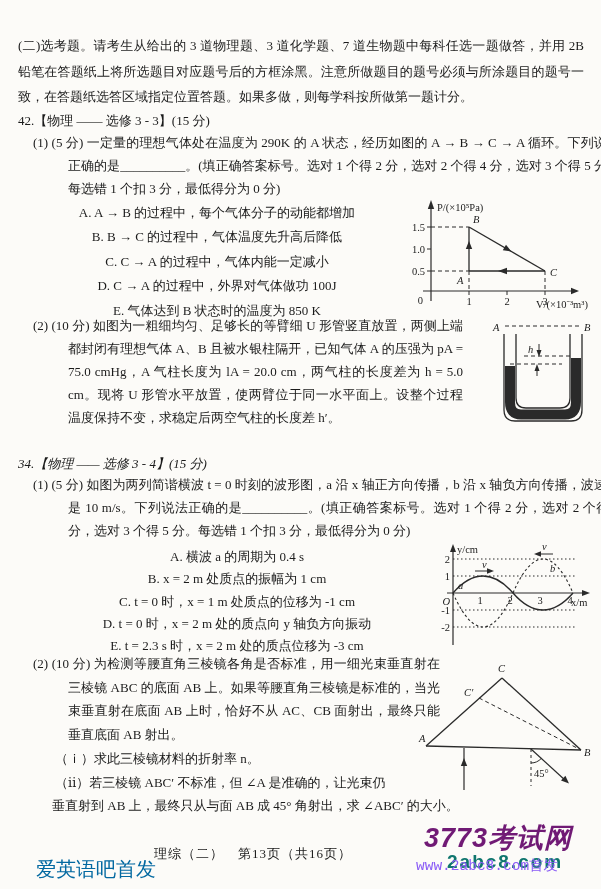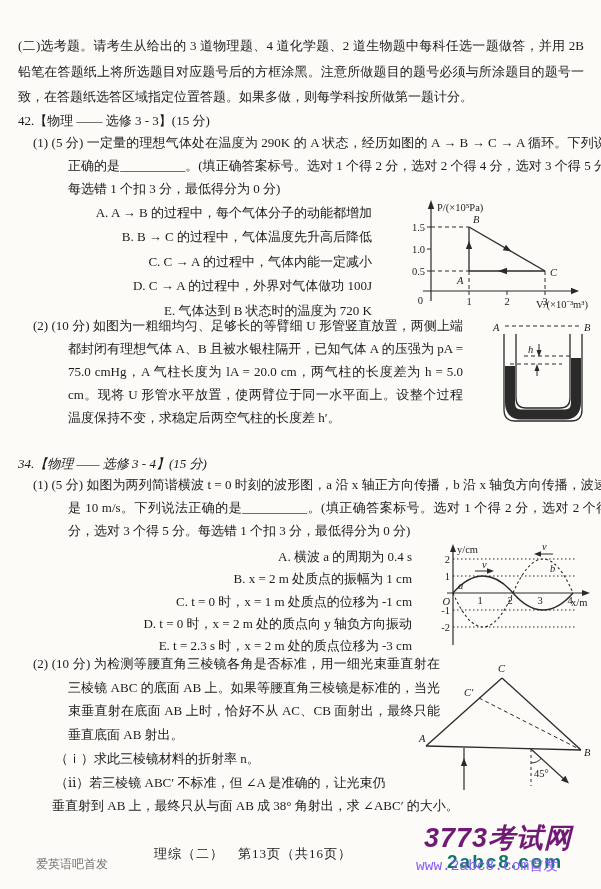--- a/index.html
+++ b/index.html
@@ -1,51 +1,51 @@
 <!DOCTYPE html>
 <html><head>
 <meta charset="utf-8">
 <style>
   html,body{margin:0;padding:0;background:#d8d8d8;}
   .page{position:relative;width:601px;height:889px;background:#fcfbf8;overflow:hidden;
         font-family:"Liberation Serif","DejaVu Serif",serif;color:#1b1b1b;}
   .t{position:absolute;font-size:13px;line-height:23px;text-align:justify;}
   .nw{white-space:nowrap;text-align:left;}
   .hang{padding-left:35px;text-indent:-35px;}
-  .opts{position:absolute;text-align:right;}
+  .opts{position:absolute;text-align:center;}
   .opt{white-space:nowrap;font-size:13px;}
   .fig{position:absolute;}
   .fig svg text{font-size:10.5px;fill:#1b1b1b;font-family:"Liberation Serif",serif;}
   .fig svg text.it{font-style:italic;}
   .fig svg line,.fig svg path,.fig svg polyline{stroke:#2a2a2a;fill:none;}
-  .footer-left{position:absolute;color:#737373;font-size:12px;}
+  .footer-left{position:absolute;color:#0369a1;font-size:20px;}
   .footer-center{position:absolute;font-size:13px;letter-spacing:1px;}
   .wm1{position:absolute;font-family:"Liberation Sans",sans-serif;font-weight:bold;font-style:italic;
        font-size:27px;color:#701a75;letter-spacing:1px;}
   .wm2{position:absolute;font-family:"Liberation Sans",sans-serif;font-weight:bold;
        font-size:19px;color:#0f766e;letter-spacing:2px;}
   .wmlink{position:absolute;font-family:"Liberation Mono",monospace;font-size:14.5px;color:#8b5cf6;}
 </style>
 </head>
 <body>
 
 <div class="page">
 
-  <div class="t" style="left:18px;top:33px;width:566px;line-height:25.5px;">(二)选考题。请考生从给出的 3 道物理题、4 道化学题、2 道生物题中每科任选一题做答，并用 2B 铅笔在答题纸上将所选题目对应题号后的方框涂黑。注意所做题目的题号必须与所涂题目的题号一致，在答题纸选答区域指定位置答题。如果多做，则每学科按所做第一题计分。</div>
+  <div class="t" style="left:18px;top:33px;width:566px;line-height:25.5px;">(二)选考题。请考生从给出的 3 道物理题、3 道化学题、7 道生物题中每科任选一题做答，并用 2B 铅笔在答题纸上将所选题目对应题号后的方框涂黑。注意所做题目的题号必须与所涂题目的题号一致，在答题纸选答区域指定位置答题。如果多做，则每学科按所做第一题计分。</div>
 
   <div class="t nw" style="left:18px;top:109px;">42.【物理 —— 选修 3 - 3】(15 分)</div>
 
   <div class="t hang" style="left:33px;top:131px;width:552px;">(1) (5 分) 一定量的理想气体处在温度为 290K 的 A 状态，经历如图的 A → B → C → A 循环。下列说法正确的是__________。(填正确答案标号。选对 1 个得 2 分，选对 2 个得 4 分，选对 3 个得 5 分。每选错 1 个扣 3 分，最低得分为 0 分)</div>
 
   <div class="opts" style="left:62px;top:201px;width:310px;line-height:24.4px;">
     <div class="opt">A. A → B 的过程中，每个气体分子的动能都增加</div>
     <div class="opt">B. B → C 的过程中，气体温度先升高后降低</div>
     <div class="opt">C. C → A 的过程中，气体内能一定减小</div>
     <div class="opt">D. C → A 的过程中，外界对气体做功 100J</div>
-    <div class="opt">E. 气体达到 B 状态时的温度为 720 K</div>
+    <div class="opt">E. 气体达到 B 状态时的温度为 850 K</div>
   </div>
 
   <div class="fig" style="left:373px;top:197px;">
     <svg width="228" height="114" viewBox="0 0 228 114">
 
       <line x1="58" y1="104" x2="58" y2="8" stroke-width="1.2"></line>
       <polygon points="58,3 54.8,12 61.2,12" fill="#2a2a2a" stroke="none"></polygon>
       <line x1="50" y1="94" x2="201" y2="94" stroke-width="1.2"></line>
       <polygon points="206,94 198,90.8 198,97.2" fill="#2a2a2a" stroke="none"></polygon>
       <text x="64" y="14">P/(×10⁵Pa)</text>
@@ -152,21 +152,21 @@
       <text class="it" x="119" y="9">v</text>
       <line x1="115" y1="13" x2="130" y2="13"></line>
       <polygon points="111,13 118,10.3 118,15.7" fill="#2a2a2a" stroke="none"></polygon>
     </svg>
   </div>
 
   <div class="t hang" style="left:33px;top:652px;width:372px;line-height:23.6px;">(2) (10 分) 为检测等腰直角三棱镜各角是否标准，用一细光束垂直射在三棱镜 ABC 的底面 AB 上。如果等腰直角三棱镜是标准的，当光束垂直射在底面 AB 上时，恰好不从 AC、CB 面射出，最终只能垂直底面 AB 射出。</div>
 
   <div class="t nw" style="left:55px;top:747px;">（ｉ）求此三棱镜材料的折射率 n。</div>
   <div class="t nw" style="left:55px;top:771px;">（ⅱ）若三棱镜 ABC′ 不标准，但 ∠A 是准确的，让光束仍</div>
-  <div class="t nw" style="left:52px;top:794px;">垂直射到 AB 上，最终只从与面 AB 成 38° 角射出，求 ∠ABC′ 的大小。</div>
+  <div class="t nw" style="left:52px;top:794px;">垂直射到 AB 上，最终只从与面 AB 成 45° 角射出，求 ∠ABC′ 的大小。</div>
 
   <div class="fig" style="left:418px;top:644px;">
     <svg width="182" height="162" viewBox="0 0 182 162">
       <line x1="8" y1="102" x2="84" y2="34" stroke-width="1.3"></line>
       <line x1="84" y1="34" x2="163" y2="106" stroke-width="1.3"></line>
       <line x1="8" y1="102" x2="163" y2="106" stroke-width="1.3"></line>
       <line x1="61" y1="54" x2="163" y2="106" stroke-dasharray="4 3"></line>
       <text class="it" x="1" y="98" font-size="11">A</text>
       <text class="it" x="166" y="112" font-size="11">B</text>
       <text class="it" x="80" y="28" font-size="11">C</text>

